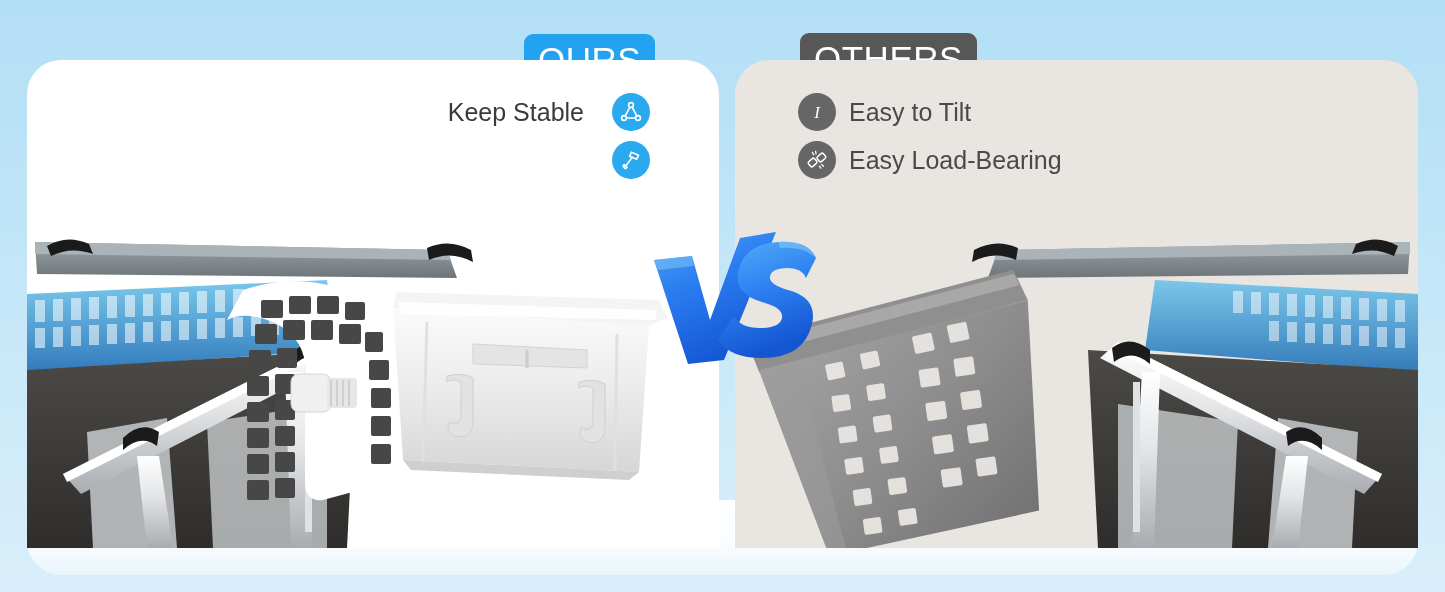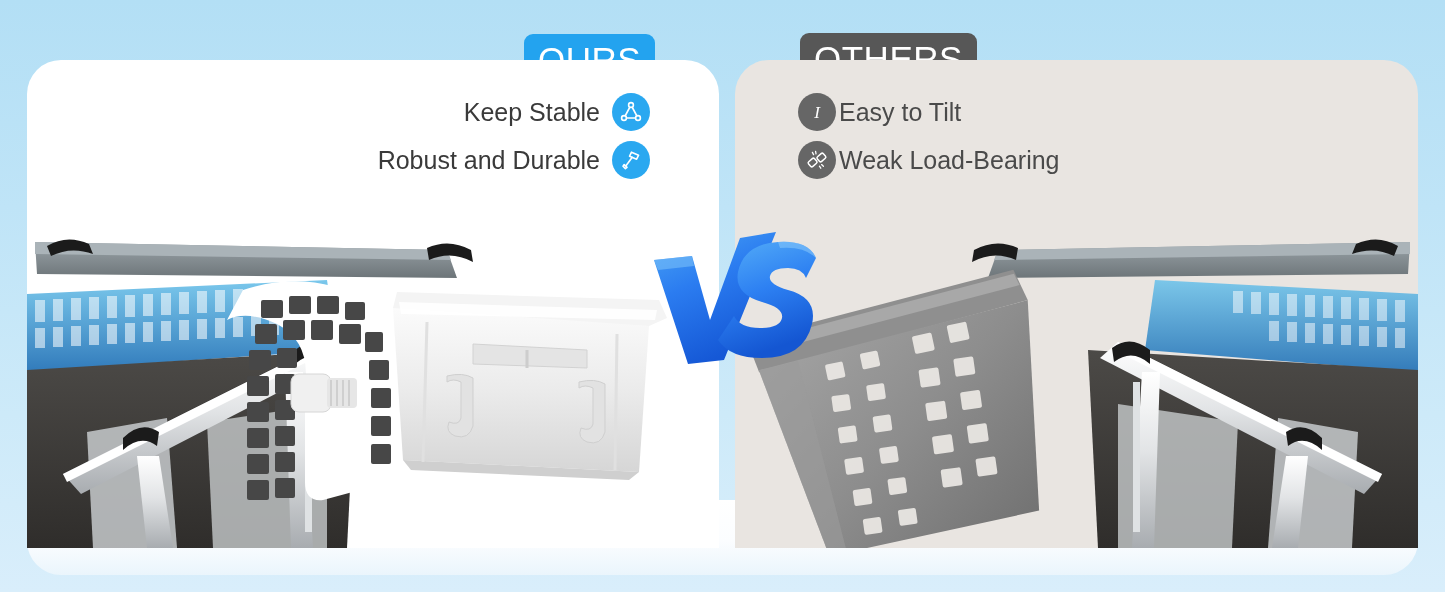--- a/index.html
+++ b/index.html
@@ -66,22 +66,22 @@
 
   .feat {
     display: flex; align-items: center;
     height: 48px;
     font-size: 25px;
     color: #3a3a3a;
     white-space: nowrap;
   }
   .features-ours .feat { justify-content: flex-end; }
   .features-others .feat { justify-content: flex-start; }
-  .features-ours .feat-label { margin-right: 12px; }
-  .features-others .feat-label { margin-left: 3px; color: #4a4a4a; }
+  .features-ours .feat-label { margin-right: 28px; }
+  .features-others .feat-label { margin-left: 13px; color: #4a4a4a; }
 
   .icon-circle {
     width: 38px; height: 38px; border-radius: 50%;
     flex: 0 0 38px;
     display: flex; align-items: center; justify-content: center;
   }
   .icon-blue { background: #2aa8f0; }
   .icon-gray { background: #666666; }
   .icon-circle svg { display: block; }
 
@@ -372,21 +372,20 @@
       <svg width="24" height="24" viewBox="0 0 24 24" fill="none" stroke="#ffffff" stroke-width="1.6">
         <path d="M12 5 L19 18 L5 18 Z"></path>
         <circle cx="12" cy="5" r="2.4" fill="#2aa8f0"></circle>
         <circle cx="19" cy="18" r="2.4" fill="#2aa8f0"></circle>
         <circle cx="5" cy="18" r="2.4" fill="#2aa8f0"></circle>
       </svg>
     </span>
   </div>
 
   <div class="feat">
-    <span class="feat-label">Robust and Durable</span>
     <span class="icon-circle icon-blue">
       <svg width="24" height="24" viewBox="0 0 24 24" fill="none" stroke="#ffffff" stroke-width="1.6" stroke-linejoin="round">
         <path d="M12.5 4.2 L19.6 7.2 L17.6 11.2 L10.6 8.2 Z"></path>
         <path d="M13.6 8.8 L6.6 18.2"></path>
         <path d="M5.2 16.6 L8.0 19.4 L6.4 20.6 L4.0 18.2 Z"></path>
       </svg>
     </span>
   </div>
 
 </div>
@@ -403,21 +402,21 @@
   </div>
 
   <div class="feat">
     <span class="icon-circle icon-gray">
       <svg width="24" height="24" viewBox="0 0 24 24" fill="none" stroke="#ffffff" stroke-width="1.5" stroke-linejoin="round">
         <rect x="3.6" y="11.4" width="8" height="6.2" rx="1.6" transform="rotate(-42 7.6 14.5)"></rect>
         <rect x="12.4" y="6.4" width="8" height="6.2" rx="1.6" transform="rotate(-42 16.4 9.5)"></rect>
         <path d="M8.6 6.6 L7.4 4.4 M11.0 5.8 L10.6 3.4 M14.4 18.2 L15.8 20.2 M16.6 16.6 L18.4 18.2" stroke-linecap="round" stroke-width="1.3"></path>
       </svg>
     </span>
-    <span class="feat-label">Weak Load-Bearing</span>
+    <span class="feat-label">Easy Load-Bearing</span>
   </div>
 
 </div>
 
 <div class="vs">
   <svg width="180" height="140" viewBox="0 0 180 140">
     <defs>
       <linearGradient id="vsGrad" x1="0" y1="0" x2="0.4" y2="1">
         <stop offset="0" stop-color="#4aa5f5"></stop>
         <stop offset="0.45" stop-color="#2b7cf0"></stop>

